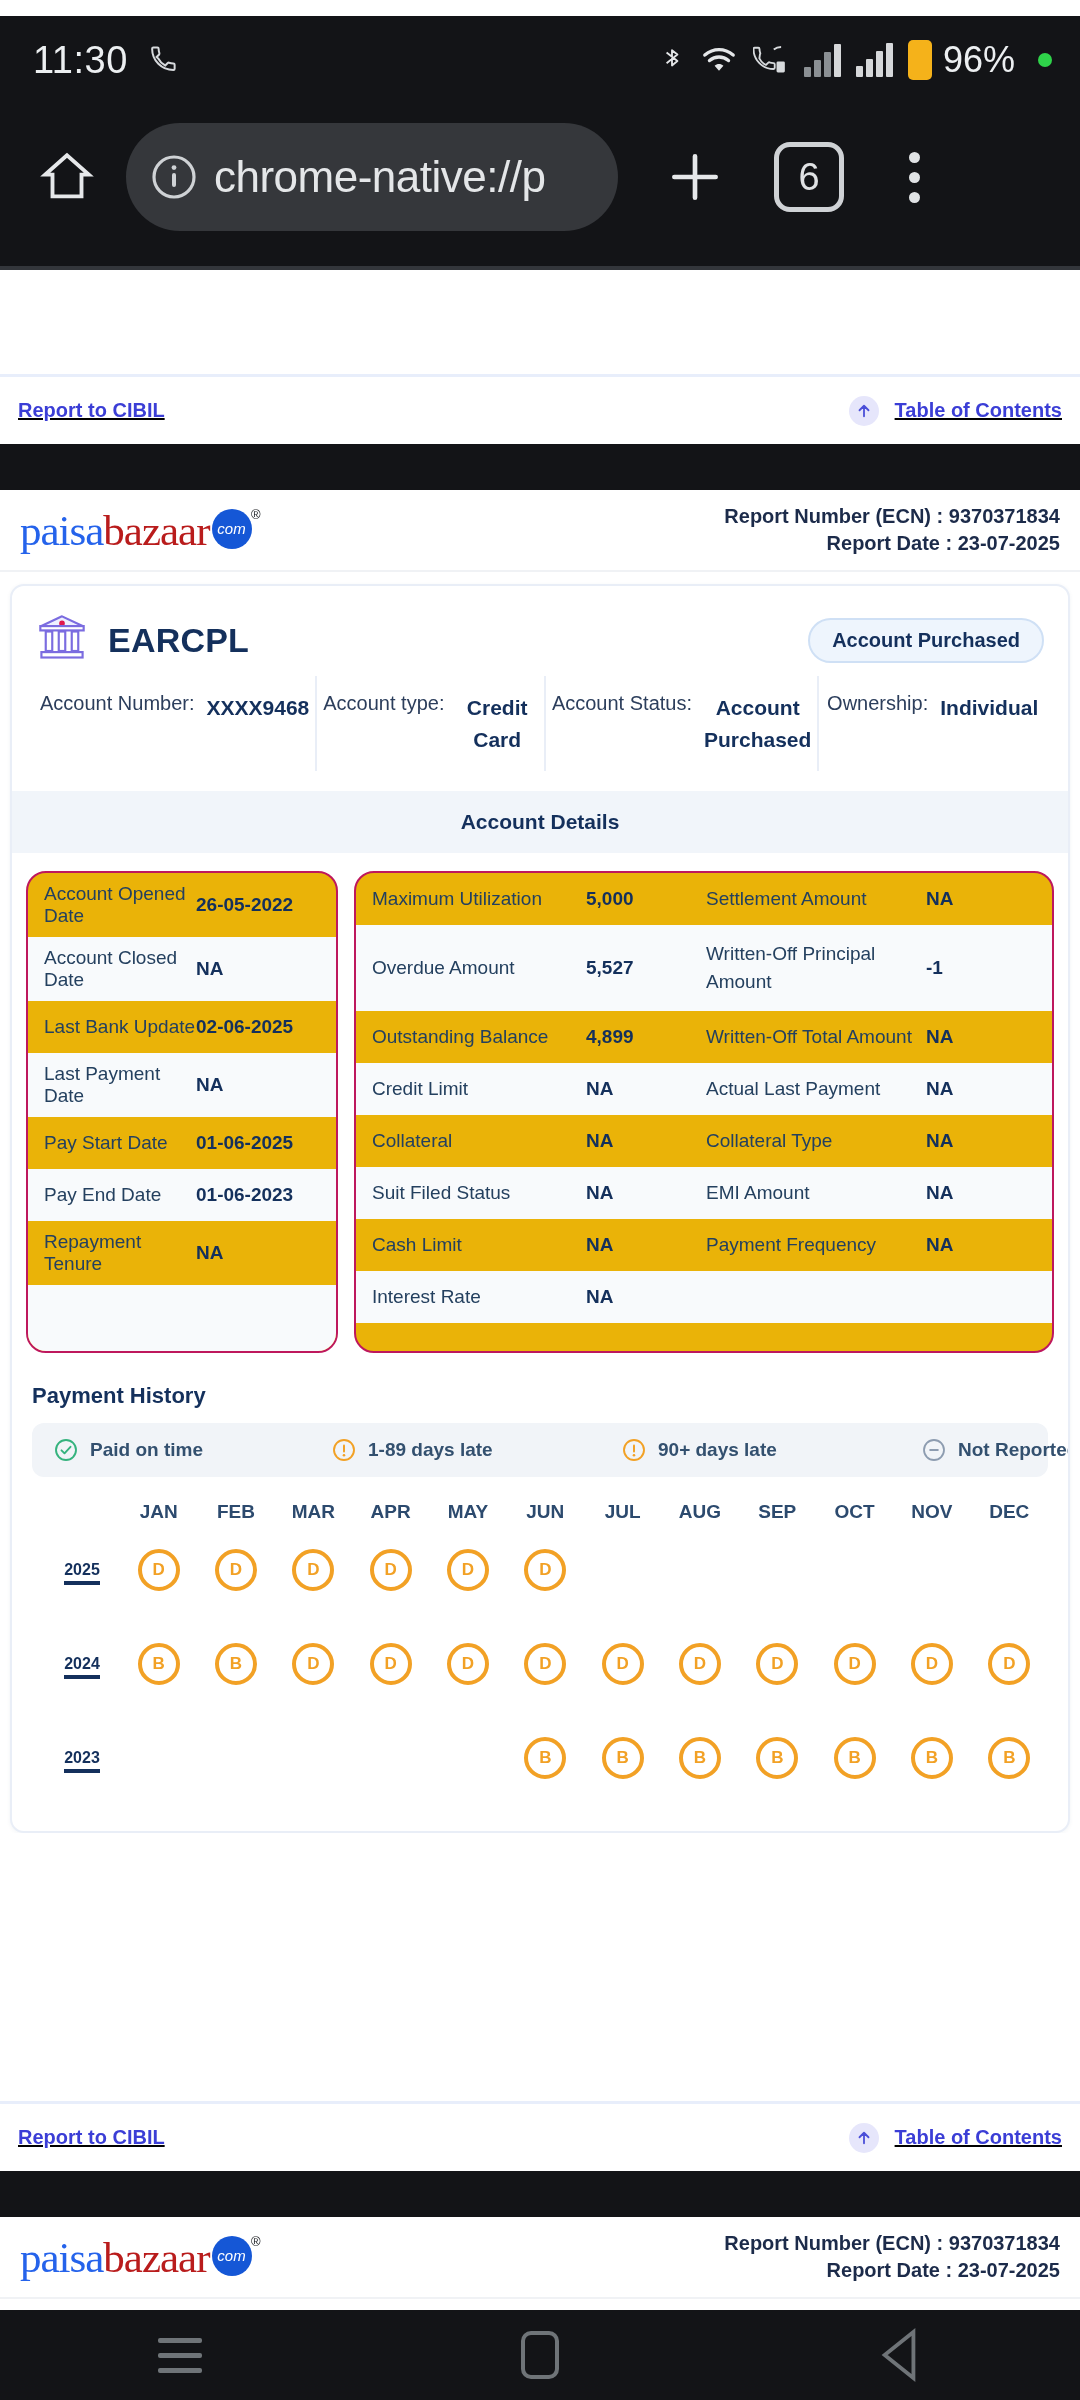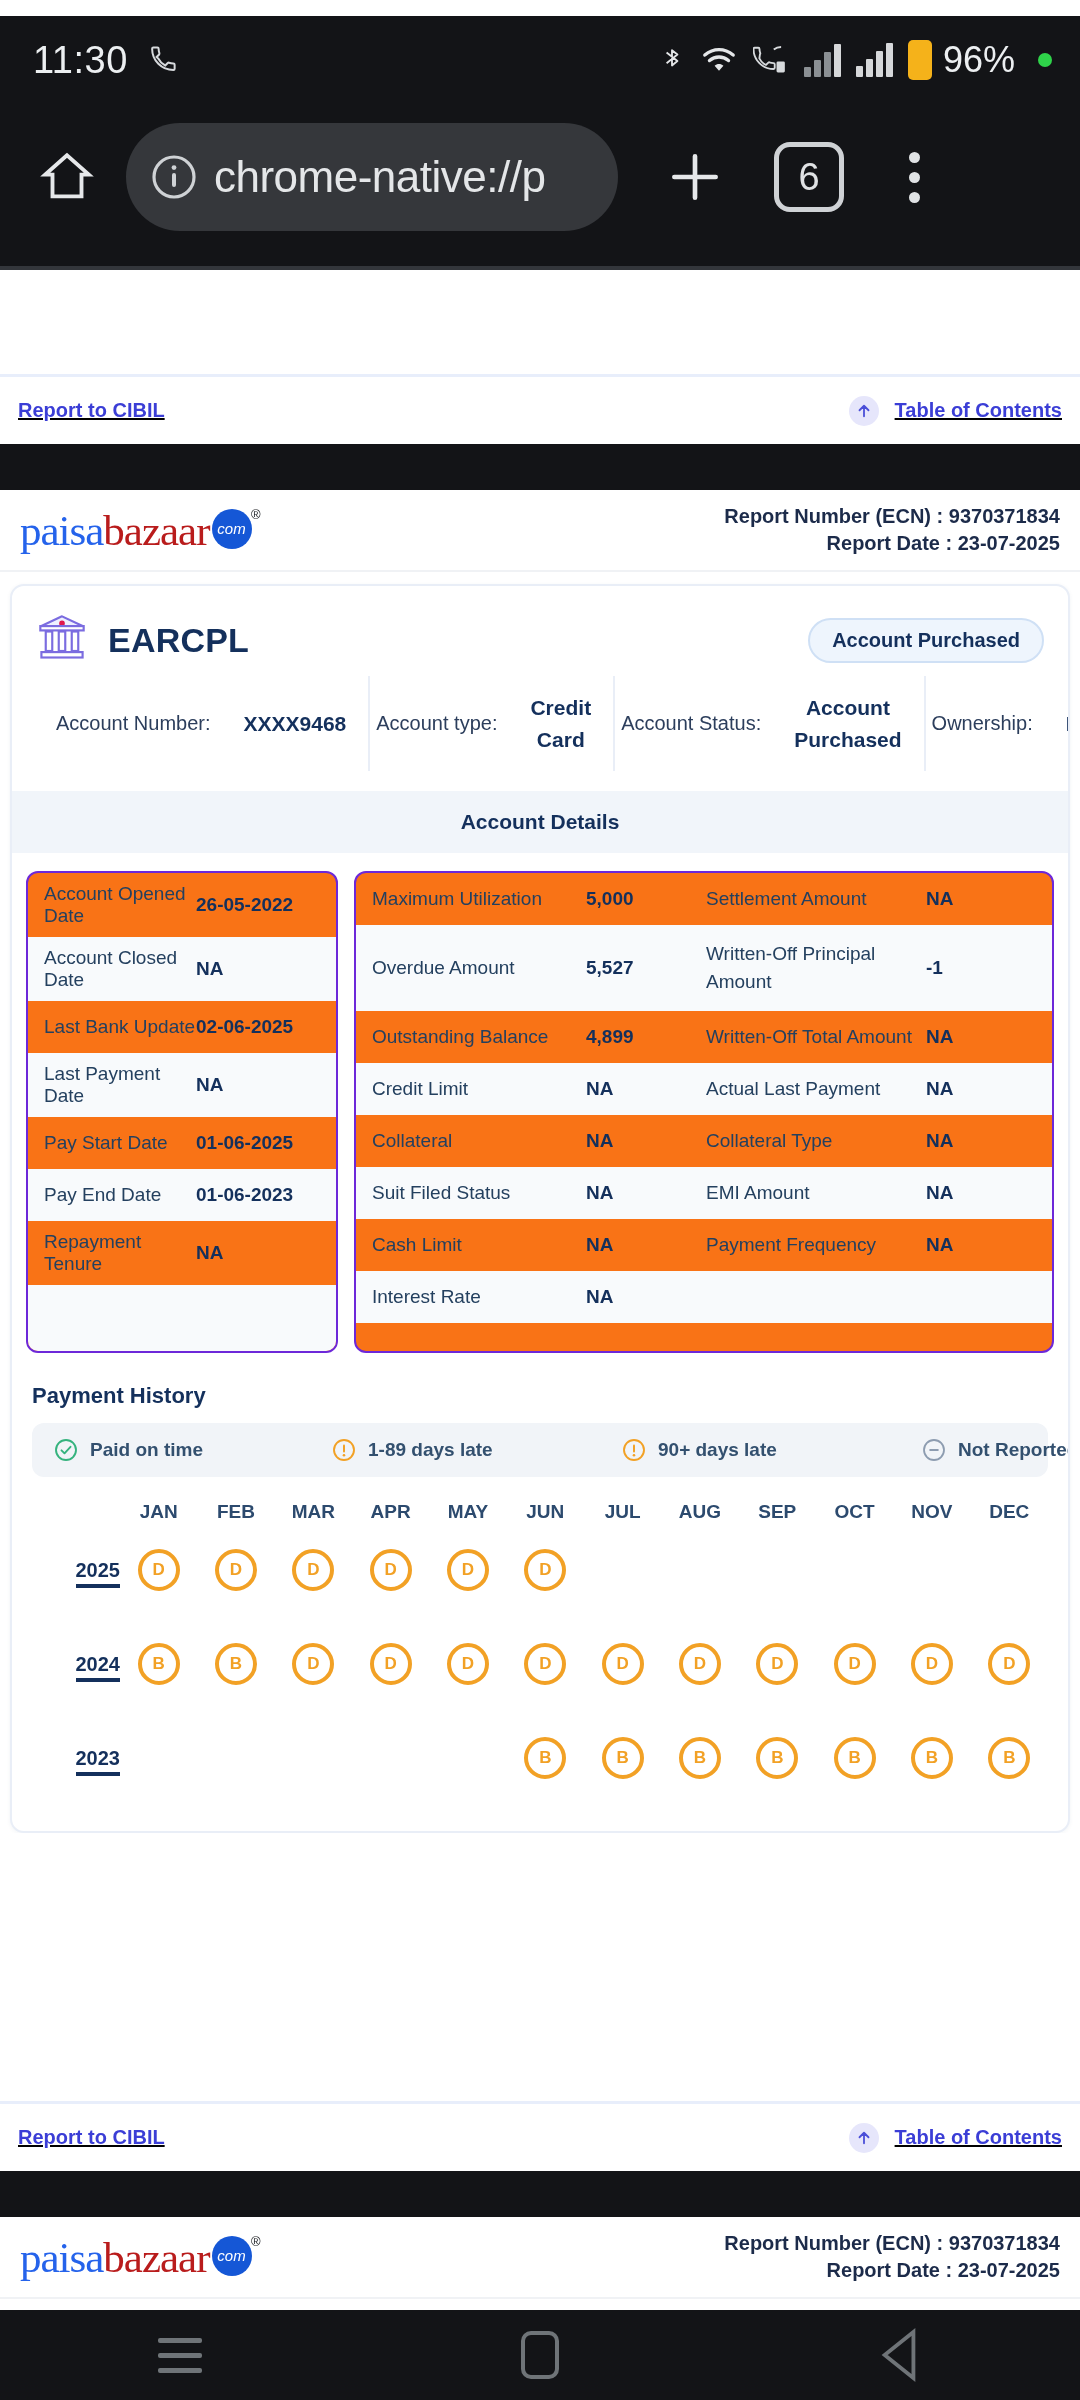--- a/index.html
+++ b/index.html
@@ -123,39 +123,38 @@
     border-radius:26px; padding:9px 22px;
     font-size:20px; font-weight:700; color:#14305c;
   }
   .pill.grey { background:#fff; border-color:#c9d3e0; color:#3c5070; }
 
   .summary-row {
     display:flex; align-items:stretch;
     padding:0 22px 20px 22px;
   }
   .sum-cell {
-    flex:1; display:flex; align-items:center; justify-content:center;
-    gap:33px; padding:16px 6px; min-height:80px;
+    flex:1; display:flex; align-items:flex-start; justify-content:center;
+    gap:12px; padding:16px 6px; min-height:80px;
     border-left:2px solid #e9eef7;
-    margin-left:16px;
   }
   .sum-cell:first-child { border-left:none; }
   .sum-k { font-size:20px; color:#2c3e5c; white-space:nowrap; }
   .sum-v { font-size:21px; font-weight:700; color:#14305c; text-align:center; line-height:1.5; }
 
   .acct-details-bar {
     background:#f1f5fa; height:62px;
     display:flex; align-items:center; justify-content:center;
     font-size:21px; font-weight:700; color:#14305c;
   }
 
   .detail-grids { display:flex; padding:18px 14px 16px 14px; gap:16px; }
   .dgrid {
-    border:2px solid #6d28d9; border-radius:12px; overflow:hidden;
-    background:#f97316;
+    border:2px solid #be185d; border-radius:20px; overflow:hidden;
+    background:#eab308;
   }
   .dgrid.left { width:312px; }
   .dgrid.right { flex:1; }
   .drow { display:flex; align-items:center; min-height:52px; }
   .drow.alt { background:#f8fafc; }
   .drow.blank { min-height:66px; background:#f8fafc; }
   .dk { font-size:19px; color:#24405f; padding:10px 0 10px 16px; }
   .dv { font-size:19px; font-weight:700; color:#14305c; }
   .dgrid.left .dk { width:168px; }
   .dgrid.left .dv { width:auto; }
@@ -174,22 +173,22 @@
   .lg-item { flex:1; display:flex; align-items:center; gap:12px; }
   .lg-item:nth-child(1){ padding-left:22px; flex:0 0 300px;}
   .lg-item:nth-child(2){ flex:0 0 290px;}
   .lg-item:nth-child(3){ flex:0 0 300px;}
   .lg-item:nth-child(4){ justify-content:flex-end; padding-right:18px; }
   .lg-txt { font-size:19px; font-weight:700; color:#33506f; white-space:nowrap; }
 
   .ph-grid { margin-top:24px; }
   .ph-months { display:flex; align-items:center; }
   .ph-ylabel {
-    flex:0 0 88px; text-align:right; padding-left:12px;
-    font-size:20px; font-weight:700; color:#14305c;
+    flex:0 0 88px; text-align:center; padding-left:12px;
+    font-size:16px; font-weight:700; color:#14305c;
   }
   .ph-ylabel u { border-bottom:4px solid #14305c; text-decoration:none; padding-bottom:3px; }
   .ph-cell { flex:1; display:flex; justify-content:center; align-items:center; }
   .ph-m { font-size:19px; font-weight:700; color:#2c4a6e; }
   .ph-row { display:flex; align-items:center; height:94px; }
   .bubble {
     width:42px;height:42px;border-radius:50%;
     border:4px solid #f2a125; background:#fff;
     display:flex;align-items:center;justify-content:center;
     font-size:17px; font-weight:700; color:#f2a125;

